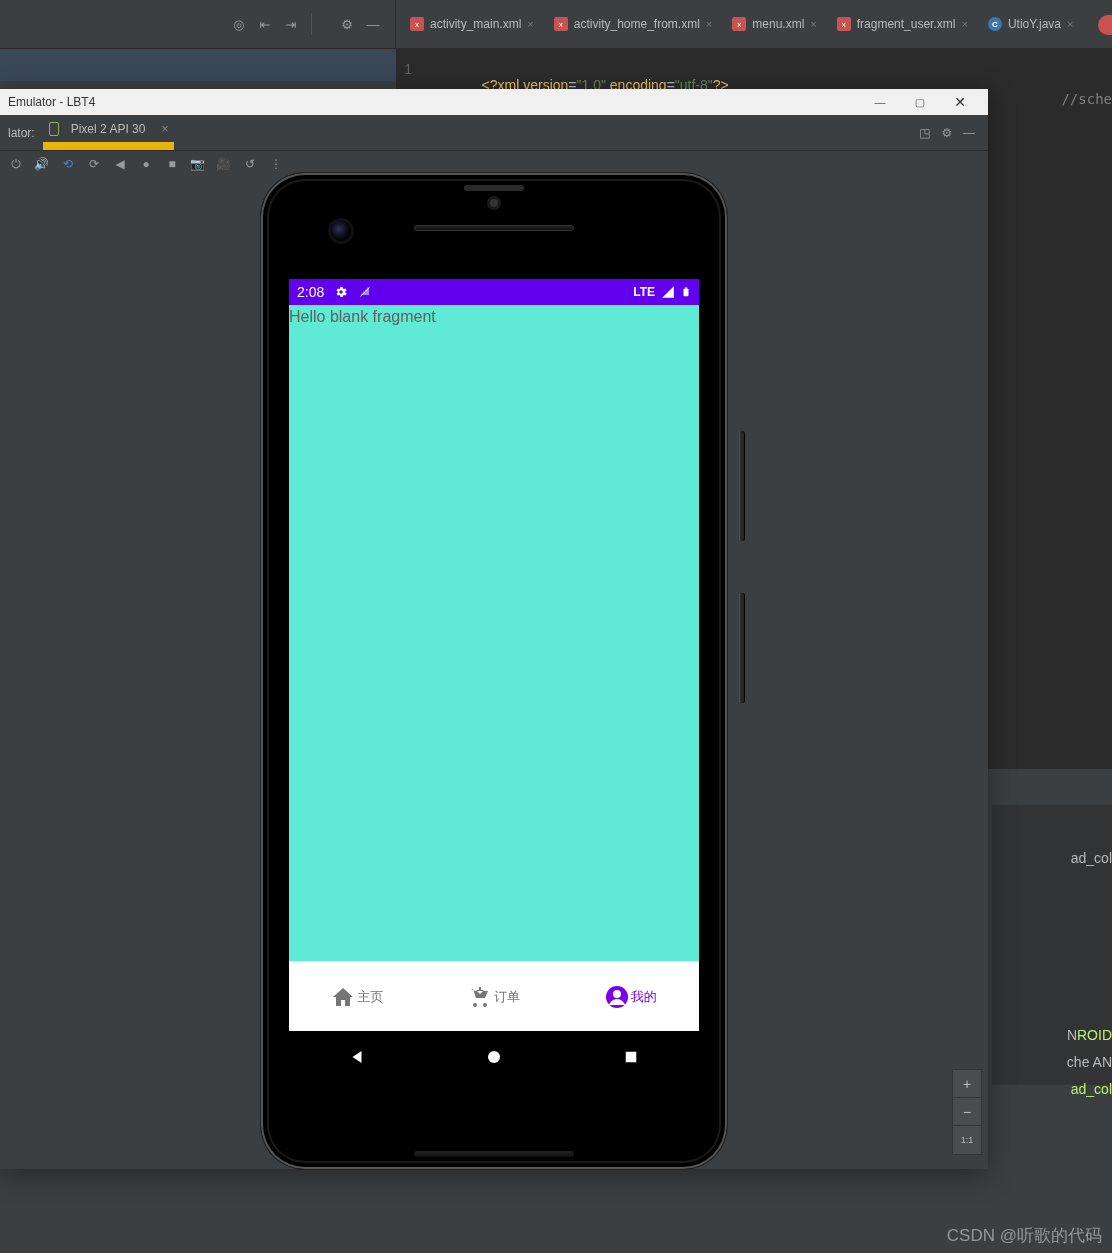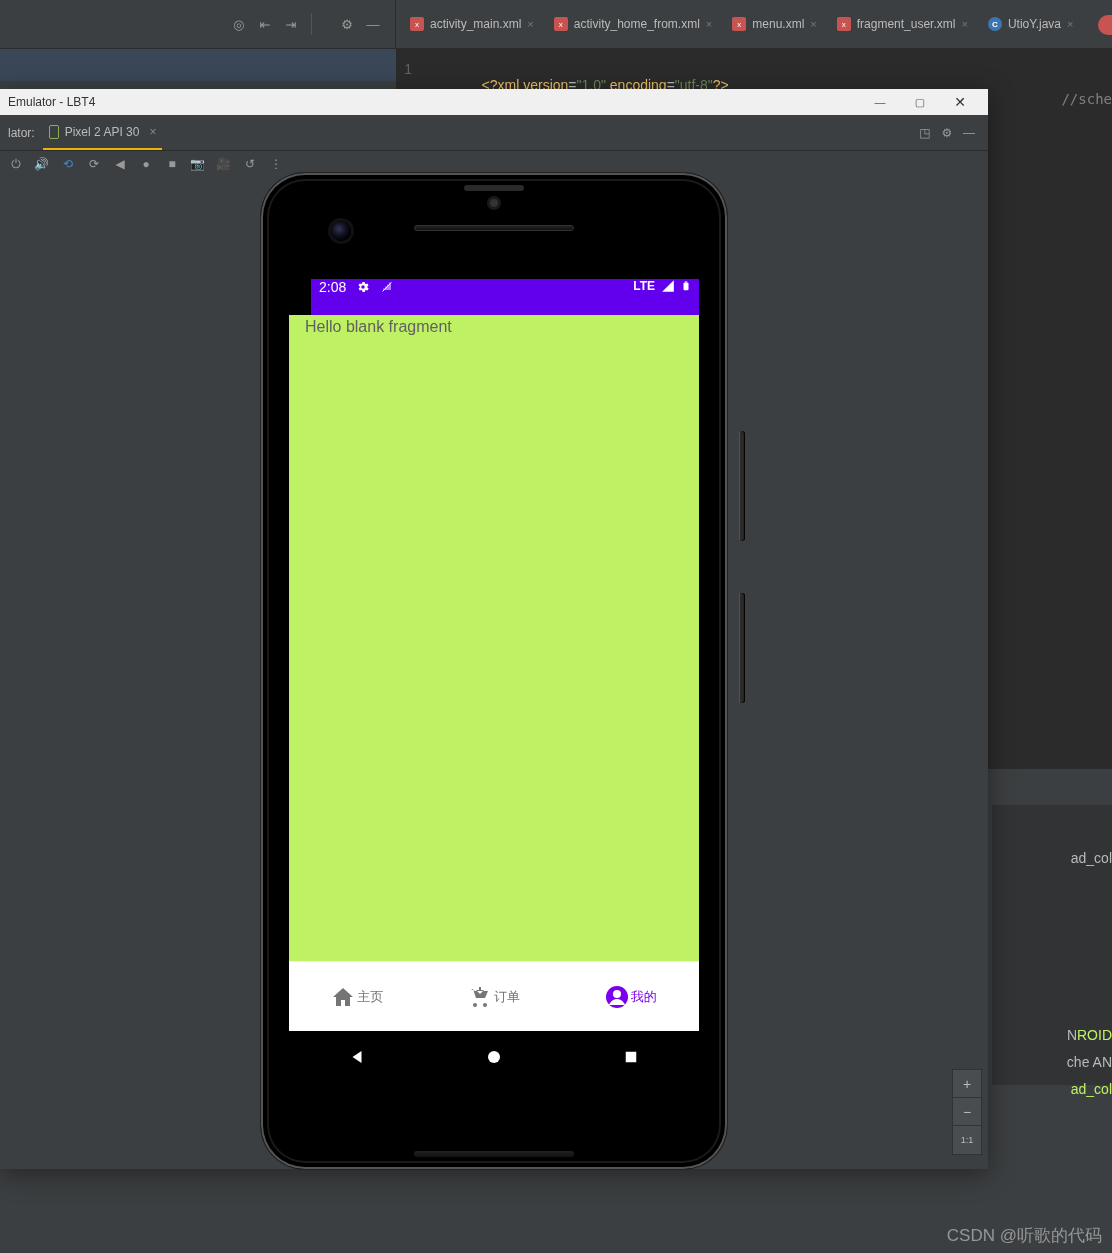--- a/index.html
+++ b/index.html
@@ -37,21 +37,21 @@
 .emu-win {
   position:absolute; left:0; top:89px; width:988px; height:1080px;
   background:#3c3f41; box-shadow:0 5px 25px rgba(0,0,0,0.4);
 }
 .emu-titlebar { height:26px; background:#f0f0f0; display:flex; align-items:center; padding:0 8px; color:#333; font-size:12px; }
 .emu-titlebar .spacer{flex:1;}
 .emu-titlebar .win-btn { width:40px; text-align:center; color:#555; font-size:11px; cursor:pointer; }
 .emu-titlebar .win-btn.close-x { color:#333; font-size:14px; }
 
 .emu-subbar { height:36px; background:#3c3f41; border-bottom:1px solid #2b2b2b; display:flex; align-items:center; padding:0 8px; font-size:12px; color:#bbb; }
-.emu-subbar .device-tab { display:flex; align-items:center; gap:6px; border-bottom:2px solid #eab308; height:100%; padding:0 6px; margin-left:8px;}
+.emu-subbar .device-tab { display:flex; align-items:center; gap:12px; border-bottom:8px solid #eab308; height:100%; padding:0 6px; margin-left:8px;}
 .emu-subbar .device-tab .phone-ic { width:10px; height:14px; border:1px solid #8ab04f; border-radius:2px;}
 .emu-subbar .tab-close { color:#888; margin-left:4px; }
 .emu-subbar .spacer{flex:1;}
 .emu-subbar .right-ic { width:22px; text-align:center; color:#9a9a9a; cursor:pointer; }
 
 .emu-toolbar { height:26px; background:#3c3f41; display:flex; align-items:center; gap:10px; padding:0 8px; }
 .emu-toolbar .tb-ic { width:16px; height:16px; display:flex; align-items:center; justify-content:center; color:#9a9a9a; font-size:12px; cursor:pointer;}
 .emu-toolbar .tb-ic.active { color:#4a88c7;}
 
 .emu-canvas { position:absolute; top:82px; left:0; right:0; bottom:0; background:#3c3f41; display:flex; justify-content:center; padding-top:0;}
@@ -68,26 +68,26 @@
 }
 .phone-side { position:absolute; right:-6px; width:6px; height:110px; background:#2a2a2a; border-radius:0 3px 3px 0; box-shadow:inset -1px 0 1px #000, inset 1px 0 1px #555;}
 .phone-side.s1{ top:260px;} .phone-side.s2{ top:422px;}
 .phone-notch { position:absolute; top:26px; left:50%; transform:translateX(-50%); width:8px; height:8px; background:#333; border-radius:50%; box-shadow:0 0 0 3px #1a1a1a;}
 .phone-grill { position:absolute; top:12px; left:50%; transform:translateX(-50%); width:60px; height:6px; background:#2a2a2a; border-radius:3px;}
 .phone-camera { position:absolute; top:48px; left:70px; width:20px; height:20px; border-radius:50%; background:radial-gradient(circle at 40% 40%, #335 0%, #112 40%, #000 70%); box-shadow:0 0 0 3px #111;}
 .phone-speaker { position:absolute; top:52px; left:50%; transform:translateX(-50%); width:160px; height:6px; background:linear-gradient(#222,#111); border-radius:3px; border:1px solid #333;}
 .phone-chin-grill { position:absolute; bottom:12px; left:50%; transform:translateX(-50%); width:160px; height:6px; background:linear-gradient(#222,#111); border-radius:3px;}
 
 .phone-screen { position:absolute; top:106px; left:28px; right:28px; bottom:86px; background:#000; display:flex; flex-direction:column;}
-.status-bar { height:36px; background:#6200ee; color:#fff; display:flex; align-items:flex-start; padding:0 8px; font-size:14px;margin-left:22px;}
+.status-bar { height:26px; background:#6200ee; color:#fff; display:flex; align-items:center; padding:0 8px; font-size:14px;}
 .status-bar .s-left{ display:flex; align-items:center; gap:10px;}
 .status-bar .s-right{ margin-left:auto; display:flex; align-items:center; gap:6px; font-size:12px; font-weight:bold;}
 .status-bar .ic-gear{ width:14px; height:14px; }
 .status-bar .sig { width:14px; height:12px; }
-.app-body { flex:1; background:#bef264; color:#616161; font-size:16px; padding:2px 16px; font-family:Roboto,Arial,sans-serif;}
+.app-body { flex:1; background:#5eead4; color:#616161; font-size:16px; padding:2px 0; font-family:Roboto,Arial,sans-serif;}
 .bottom-nav { height:70px; background:#fff; border-top:1px solid #f0f0f0; display:flex;}
 .bottom-nav .nav-item { flex:1; display:flex; align-items:center; justify-content:center; gap:2px; font-size:13px; color:#757575; cursor:pointer;}
 .bottom-nav .nav-item.active { color:#7b00ee;}
 .bottom-nav .nav-item svg { width:24px; height:24px;}
 .sys-nav { height:52px; background:#000; display:flex; align-items:center; justify-content:space-around;}
 .sys-nav svg { width:18px; height:18px; fill:#fff; cursor:pointer;}
 
 
 .zoom-bar { position:absolute; right:6px; top:980px; width:30px; background:#4a4d4f; border:1px solid #333; }
 .zoom-bar .z-btn { height:28px; display:flex; align-items:center; justify-content:center; color:#bbb; font-size:14px; border-bottom:1px solid #333; cursor:pointer;}

